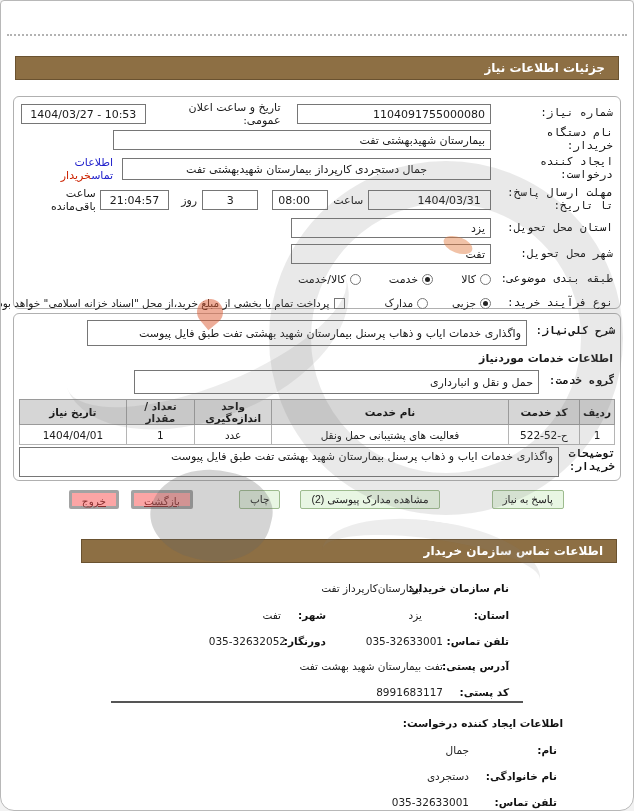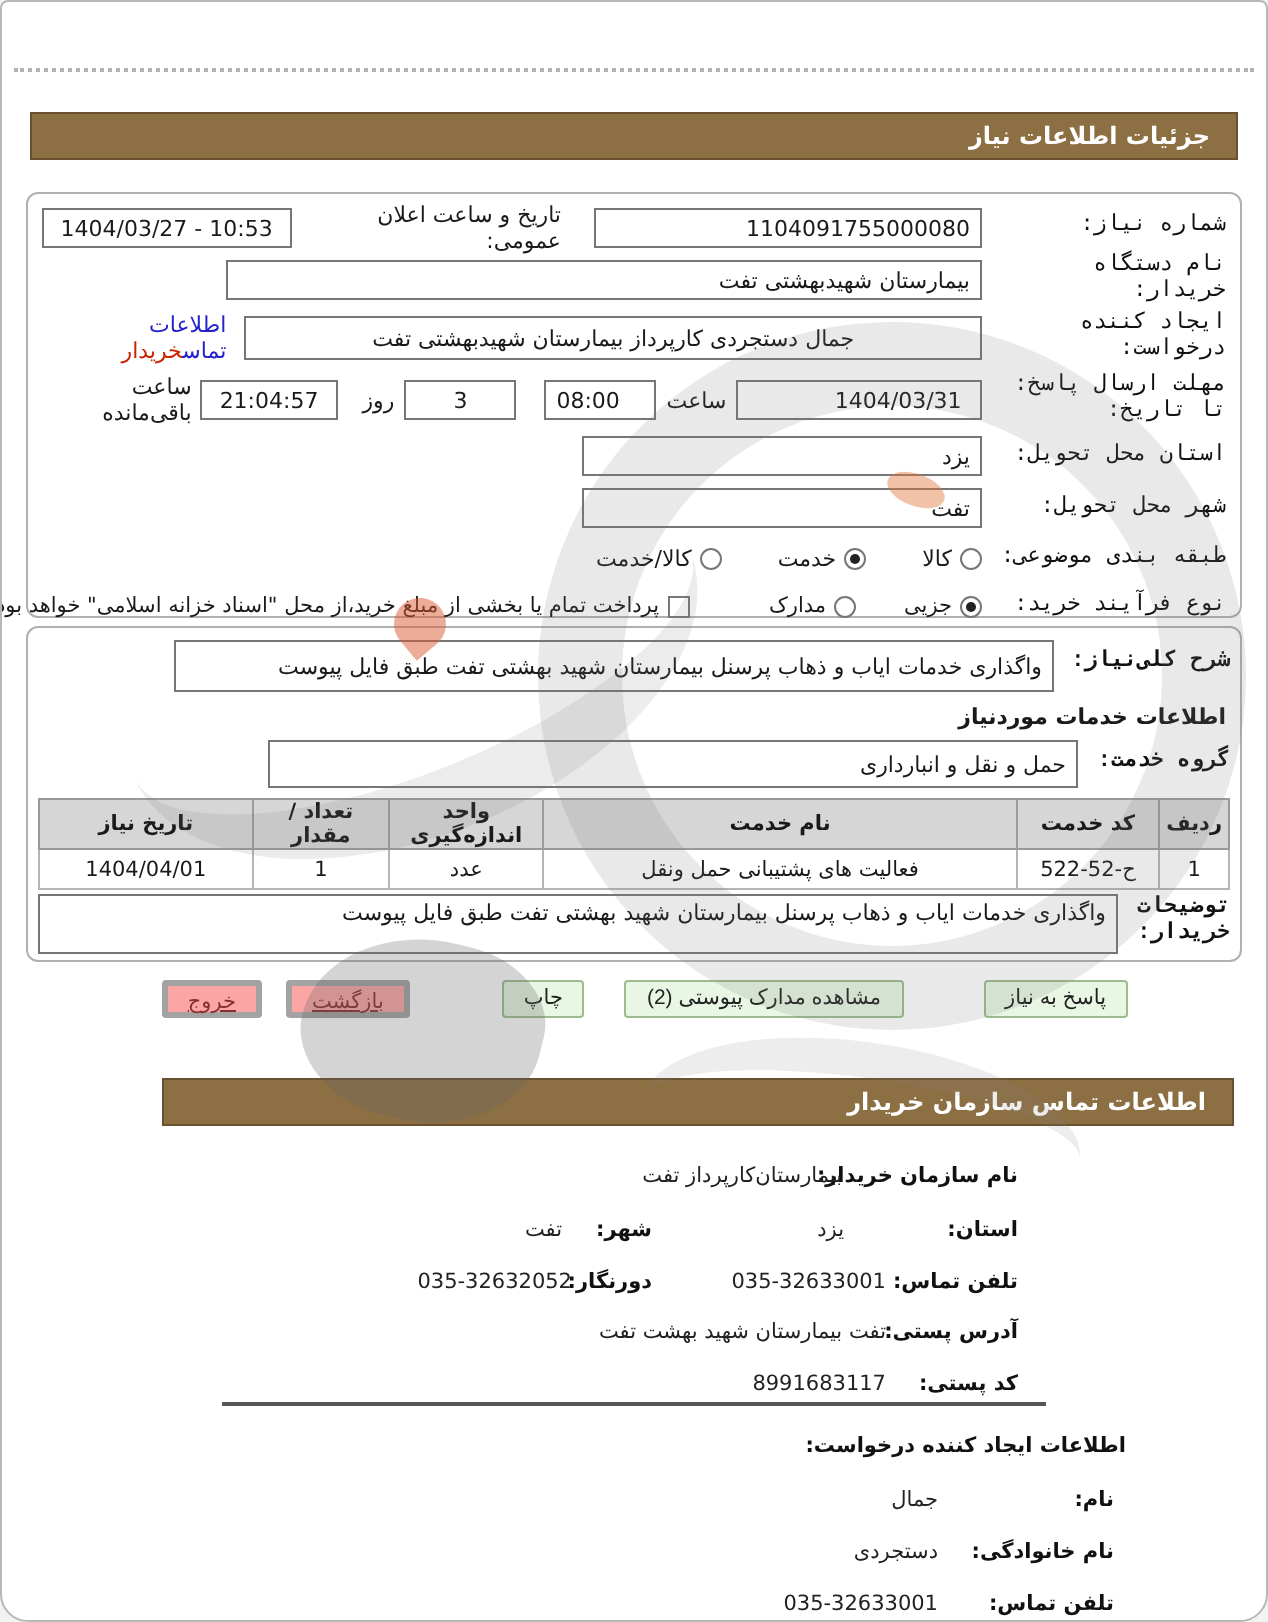--- a/index.html
+++ b/index.html
@@ -217,21 +217,21 @@
 
     <div class="frow" style="min-height:32px;align-items:flex-start;margin-top:2px;">
       <span class="flabel bold" style="flex:0 0 52px;width:52px;padding-top:1px;">توضیحات خریدار:</span>
       <span class="ibox right-in" style="flex:1;height:30px;align-items:flex-start;padding-top:2px;">
         <span>واگذاری خدمات ایاب و ذهاب پرسنل  بیمارستان شهید بهشتی تفت طبق فایل پیوست</span>
       </span>
     </div>
   </div>
 
   <div class="btnrow">
-    <button class="btn green" style="margin-left:40px;">پاسخ به نیاز</button>
+    <button class="btn green" style="margin-left:52px;">پاسخ به نیاز</button>
     <button class="btn green" style="margin-left:20px;">مشاهده مدارک پیوستی (2)</button>
     <button class="btn green" style="margin-left:46px;">چاپ</button>
     <button class="btn pink" style="margin-left:12px;">بازگشت</button>
     <button class="btn pink">خروج</button>
   </div>
 
   <div class="bar" id="bar2">
     <span>اطلاعات تماس سازمان خریدار</span>
   </div>
 

